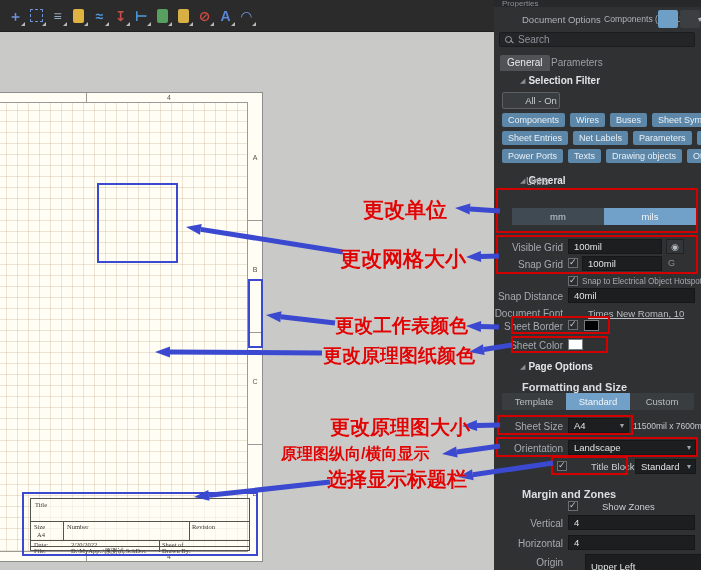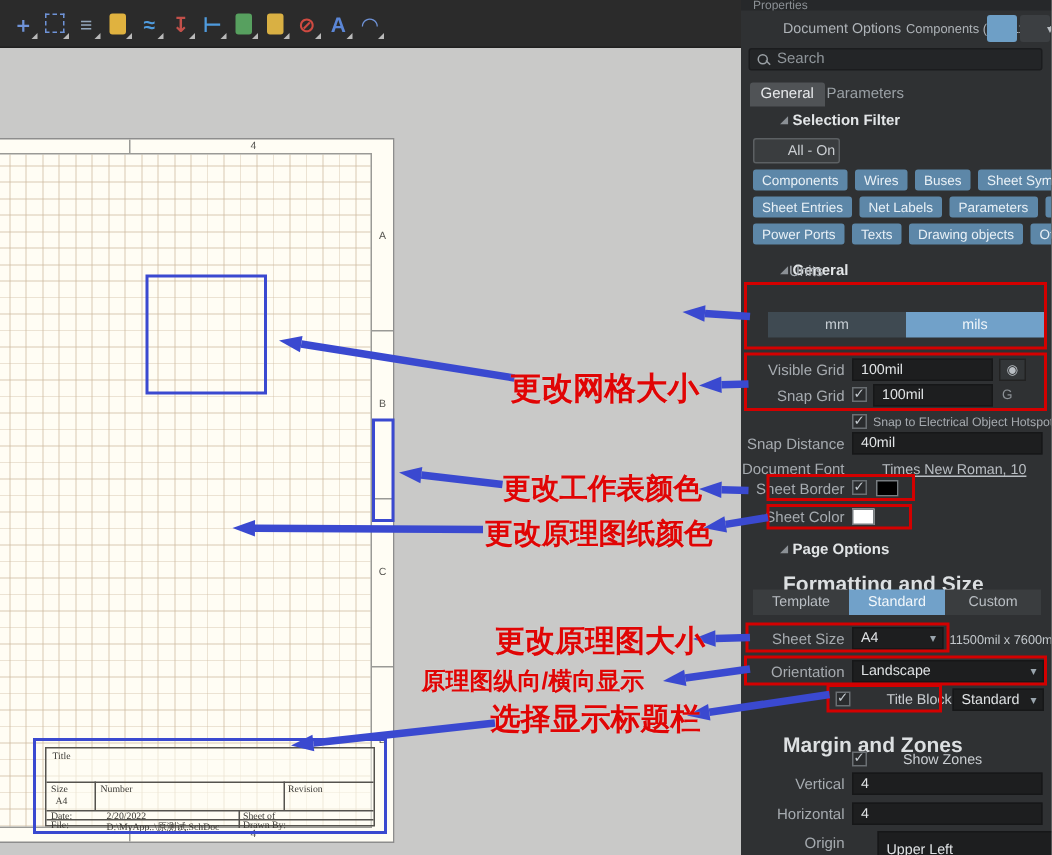--- a/index.html
+++ b/index.html
@@ -50,21 +50,21 @@
   .filter-btn { background:#6e9fc6; border-radius:2px; display:flex; align-items:center; justify-content:center; color:#eef4f9; }
   .filter-caret { background:#3c3f42; border-radius:2px; display:flex; align-items:center; justify-content:center; color:#b7bcc1; font-size:8px; }
   .searchbox { background:#232527; border:1px solid #1b1c1e; border-radius:2px; display:flex; align-items:center; padding:0 5px; color:#8f959a; }
   .mag { position:relative; width:8px; height:8px; margin-right:5px; }
   .mag::before { content:""; position:absolute; left:0; top:0; width:5px; height:5px; border:1.3px solid #9aa0a5; border-radius:50%; }
   .mag::after { content:""; position:absolute; left:5.2px; top:5.2px; width:3.5px; height:1.3px; background:#9aa0a5; transform:rotate(45deg); }
   .tab { position:absolute; top:55px; height:16px; line-height:16px; padding:0 7px; font-size:10px; color:#9aa0a5; }
   .tab.active { background:#505356; color:#e8eaec; border-radius:2px 2px 0 0; }
   .sec-hdr { font-weight:bold; color:#e2e5e7; font-size:10px; white-space:nowrap; }
   .sec-hdr .tri { display:inline-block; font-size:7px; color:#8b9095; margin-right:3px; transform:translateY(-1px); }
-  .sub-hdr { font-weight:bold; color:#dcdfe1; font-size:14px; white-space:nowrap; }
+  .sub-hdr { font-weight:bold; color:#dcdfe1; font-size:11px; white-space:nowrap; }
   .fb { background:#5d87a8; color:#e8f0f6; border-radius:2px; font-size:9px; padding:2px 6px; margin-right:5px; white-space:nowrap; }
   .fb-row { position:absolute; left:8px; display:flex; }
   .allon { background:#3a3d3f; border:1px solid #5c6063; border-radius:2px; color:#c9cdd1; display:flex; align-items:center; justify-content:center; font-size:9.5px; }
   .plabel { position:absolute; text-align:right; color:#a6abb0; font-size:10px; white-space:nowrap; }
   .pfield { position:absolute; background:#1d1e1f; border:1px solid #161718; color:#dfe2e4; font-size:9.5px; display:flex; align-items:center; padding:0 5px; white-space:nowrap; }
   .pdrop { position:absolute; background:#1d1e1f; border:1px solid #161718; color:#dfe2e4; font-size:9.5px; display:flex; align-items:center; padding:0 5px; white-space:nowrap; }
   .pdrop::after { content:"▾"; position:absolute; right:4px; color:#9aa5ad; font-size:8px; }
   .seg { position:absolute; display:flex; }
   .seg div { flex:1; display:flex; align-items:center; justify-content:center; font-size:9.5px; height:100%; }
   .seg .off { background:#3f4a52; color:#c6cdd3; }
@@ -158,20 +158,21 @@
     <div class="tb-txt" style="left:131px;top:42px;">Sheet  of</div>
     <div class="tb-txt" style="left:3px;top:47.5px;">File:</div>
     <div class="tb-txt" style="left:40px;top:47.5px;">D:\MyApp..\原测试.SchDoc</div>
     <div class="tb-txt" style="left:131px;top:47.5px;">Drawn By:</div>
   </div>
 
   <div class="blue-box" style="left:97px;top:183px;width:81px;height:80px;"></div>
   <div class="blue-box" style="left:248px;top:279px;width:15px;height:69px;"></div>
   <div class="blue-box" style="left:22px;top:492px;width:236px;height:64px;"></div>
 
+  <div class="anno" style="left:363px;top:196px;font-size:21px;">更改单位</div>
   <div class="anno" style="left:340px;top:245px;font-size:21px;">更改网格大小</div>
   <div class="anno" style="left:335px;top:313px;font-size:19px;">更改工作表颜色</div>
   <div class="anno" style="left:330px;top:414px;font-size:20px;">更改原理图大小</div>
   <div class="anno" style="left:323px;top:343px;font-size:19px;">更改原理图纸颜色</div>
   <div class="anno" style="left:281px;top:444px;font-size:16px;">原理图纵向/横向显示</div>
   <div class="anno" style="left:327px;top:466px;font-size:20px;">选择显示标题栏</div>
 
   <svg class="arrows" width="701" height="570" id="arrowSvg">
       <line x1="500" y1="211" x2="469.96677736784915" y2="208.9977851578566" stroke="#3a49d0" stroke-width="5"></line>
       <polygon points="455,208 469.6009228099684,214.48560352606796 470.3326319257299,203.50996678964526" fill="#3a49d0"></polygon>

